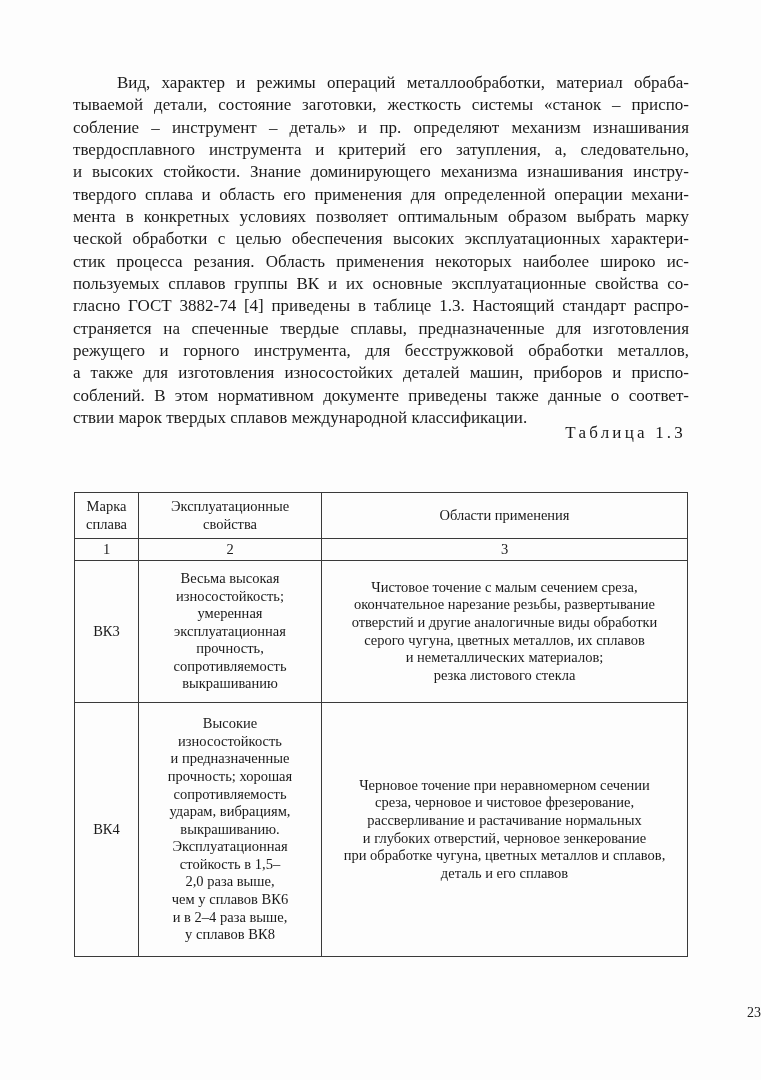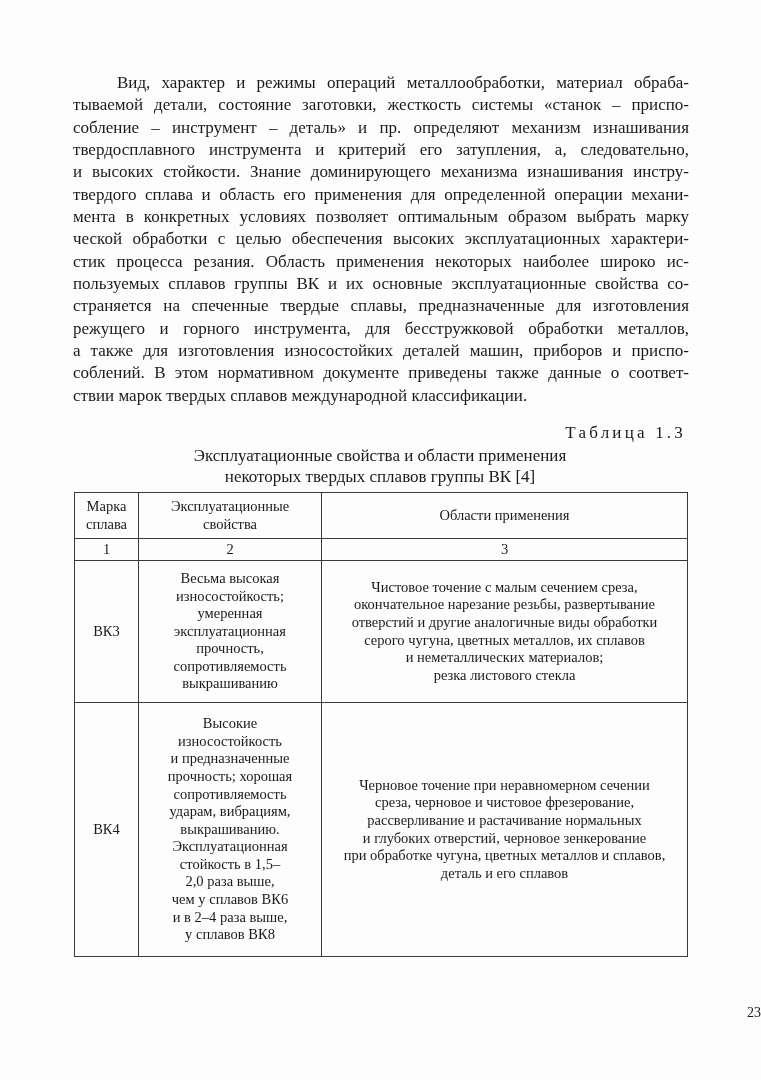--- a/index.html
+++ b/index.html
@@ -107,33 +107,30 @@
     <span class="line first">Вид, характер и режимы операций металлообработки, материал обраба-</span>
     <span class="line">тываемой детали, состояние заготовки, жесткость системы «станок – приспо-</span>
     <span class="line">собление – инструмент – деталь» и пр. определяют механизм изнашивания</span>
     <span class="line">твердосплавного инструмента и критерий его затупления, а, следовательно,</span>
     <span class="line">и высоких стойкости. Знание доминирующего механизма изнашивания инстру-</span>
     <span class="line">твердого сплава и область его применения для определенной операции механи-</span>
     <span class="line">мента в конкретных условиях позволяет оптимальным образом выбрать марку</span>
     <span class="line">ческой обработки с целью обеспечения высоких эксплуатационных характери-</span>
     <span class="line">стик процесса резания. Область применения некоторых наиболее широко ис-</span>
     <span class="line">пользуемых сплавов группы ВК и их основные эксплуатационные свойства со-</span>
+    <span class="line">гласно ГОСТ 3882-74 [4] приведены в таблице 1.3. Настоящий стандарт распро-</span>
     <span class="line">страняется на спеченные твердые сплавы, предназначенные для изготовления</span>
     <span class="line">режущего и горного инструмента, для бесстружковой обработки металлов,</span>
     <span class="line">а также для изготовления износостойких деталей машин, приборов и приспо-</span>
     <span class="line">соблений. В этом нормативном документе приведены также данные о соответ-</span>
     <span class="line last">ствии марок твердых сплавов международной классификации.</span>
   </p>
 
   <p class="table-label">Таблица 1.3</p>
 
-  <p class="table-title">
-    <span>Эксплуатационные свойства и области применения</span>
-    <span>некоторых твердых сплавов группы ВК [4]</span>
-  </p>
 
   <table class="data">
     <colgroup>
       <col class="c1">
         <col class="c2">
         <col class="c3">
     </colgroup>
     <tbody>
         <tr class="hdr">
       <th class="cell-lines">

